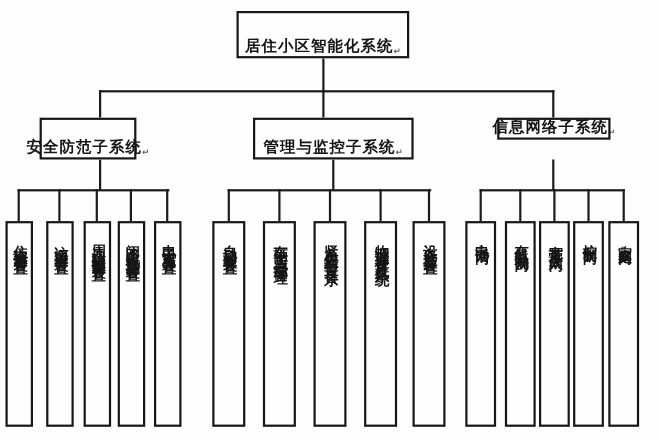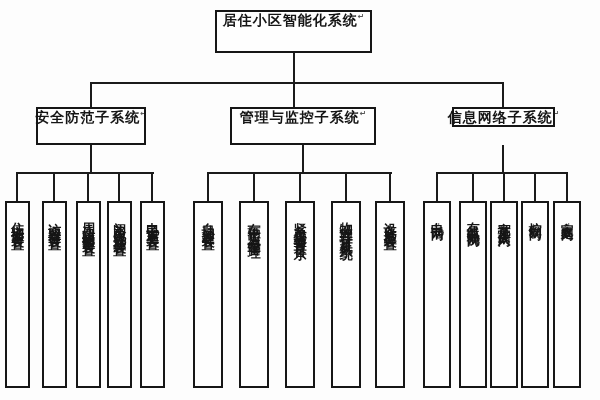--- a/index.html
+++ b/index.html
@@ -9,25 +9,25 @@
     font-family:"DejaVu Sans", sans-serif;
     color:#111;
   }
   .line { position:absolute; background:#1b1b1b; }
   .box {
     position:absolute; box-sizing:border-box;
     background:#fefefe; border:2px solid #161616;
     font-weight:bold; color:#151515;
   }
   .hub {
-    display:flex; align-items:flex-start; justify-content:center;
+    display:flex; align-items:flex-end; justify-content:center;
     font-size:14px; letter-spacing:1px; white-space:nowrap;
   }
   .root { left:215px; top:10px;  width:157px; height:43px; }
-  .g0   { left:36px;  top:107px; width:110px; height:38px; }
+  .g0   { left:36px;  top:107px; width:88px; height:38px; }
   .g1   { left:230px; top:107px; width:146px; height:38px; }
   .g2   { left:452px; top:107px; width:103px; height:20px; }
   .leaf {
     top:201px; height:187px;
     display:flex; justify-content:center;
     padding-top:9px;
   }
   .vtext {
     writing-mode:vertical-rl; text-orientation:upright;
     font-size:13px; line-height:1.05; letter-spacing:3px;

